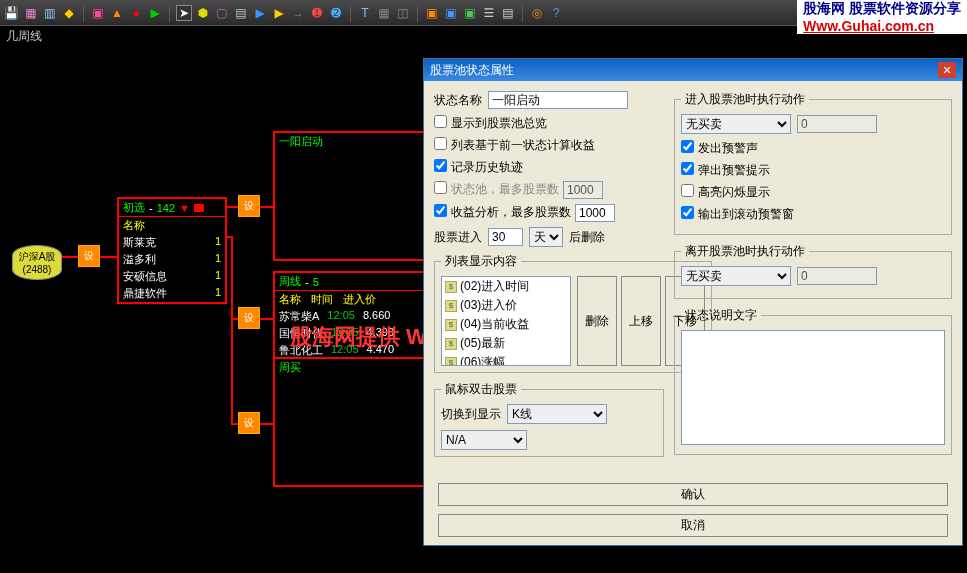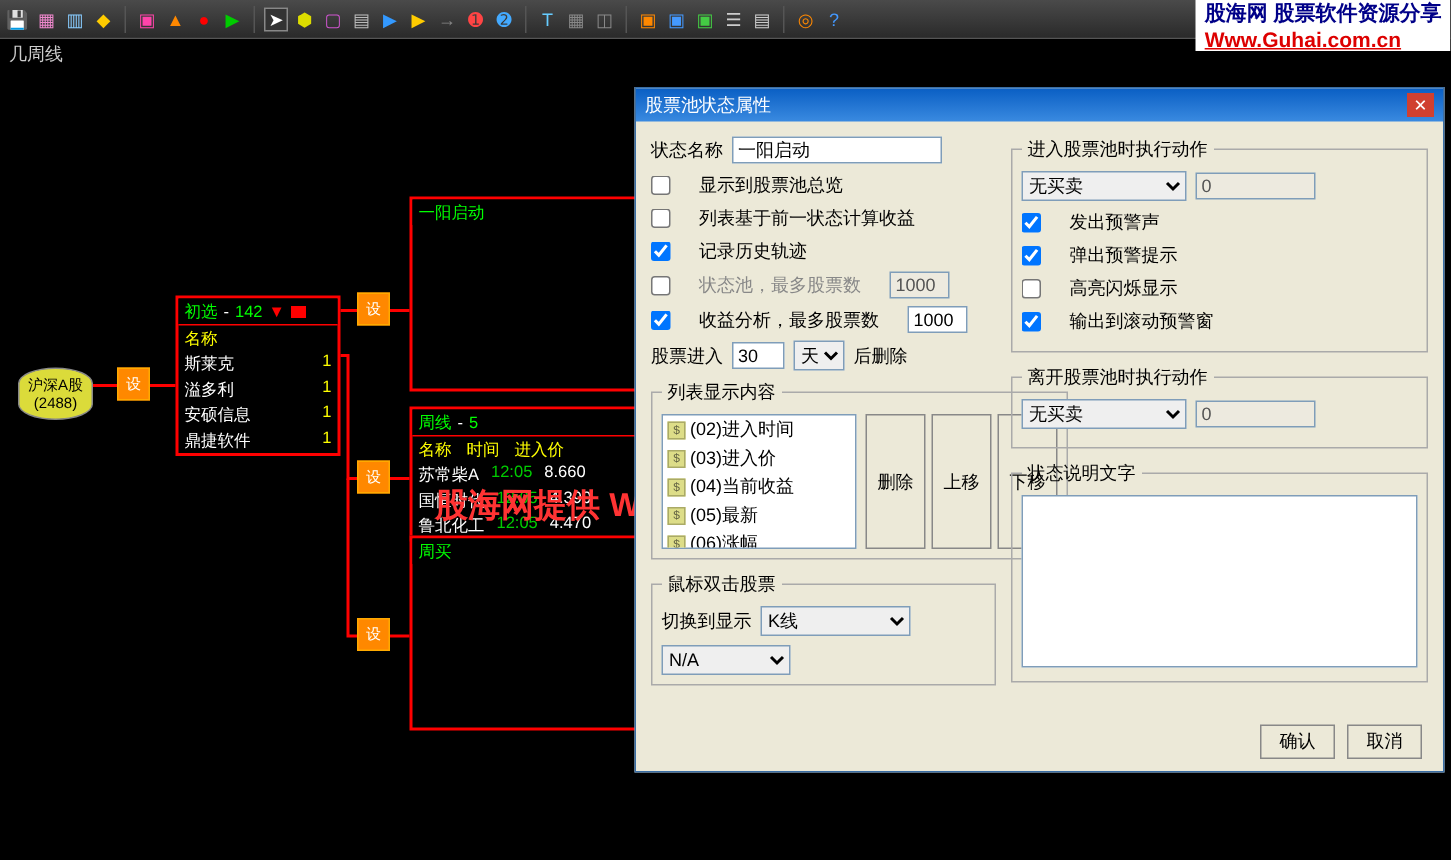--- a/index.html
+++ b/index.html
@@ -43,32 +43,32 @@
 .dialog { position: absolute; left: 423px; top: 58px; width: 540px; background: #ece9d8; border: 1px solid #3a6ea5; font-size: 12px; z-index: 10; }
 .dlg-title { background: linear-gradient(#0a5fc4, #3a8ae0); color: #fff; padding: 3px 6px; display: flex; justify-content: space-between; align-items: center; height: 22px; }
 .dlg-close { width: 18px; height: 16px; background: #d04030; color: #fff; display: flex; align-items: center; justify-content: center; cursor: pointer; font-size: 11px; }
 .dlg-body { padding: 10px; display: flex; gap: 10px; }
 .col-left { width: 230px; }
 .col-right { flex: 1; }
 .frow { display: flex; align-items: center; gap: 6px; margin-bottom: 6px; }
 .frow label { white-space: nowrap; }
 input[type=text] { border: 1px solid #7f9db9; padding: 1px 3px; height: 18px; font-size: 12px; }
 select { border: 1px solid #7f9db9; height: 20px; font-size: 12px; }
-.chk { display: flex; align-items: center; gap: 19px; margin-bottom: 5px; }
+.chk { display: flex; align-items: flex-start; gap: 4px; margin-bottom: 5px; }
 .chk input { margin: 0; }
 .chk .txt-dis { color: #888; }
 fieldset { border: 1px solid #aaa; padding: 6px; margin-bottom: 8px; }
 fieldset legend { padding: 0 4px; }
 .list { border: 1px solid #7f9db9; background: #fff; height: 90px; overflow: hidden; width: 130px; }
 .list-item { padding: 1px 3px; display: flex; align-items: center; gap: 3px; }
 .li-ic { width: 12px; height: 12px; background: #dd8; border: 1px solid #aa6; font-size: 8px; display: inline-flex; align-items: center; justify-content: center; color: #664; }
 .btn { background: #ece9d8; border: 1px solid #888; padding: 2px 10px; cursor: pointer; font-size: 12px; min-width: 50px; }
 .btn-sm { padding: 1px 6px; min-width: 40px; }
 .btns-v { display: flex; gap: 4px; }
-.dlg-ftr { display: flex; justify-content: flex-end; gap: 8px; padding: 8px 14px; }
+.dlg-ftr { display: flex; justify-content: flex-end; gap: 8px; padding: 8px 14px; flex-direction: column; }
 textarea { border: 1px solid #7f9db9; width: 100%; height: 115px; resize: none; }
 </style>
 </head>
 <body>
 
 <div class="toolbar">
   <span class="tb-icon">💾</span>
   <span class="tb-icon" style="color:#e8c">▦</span>
   <span class="tb-icon" style="color:#8cf">▥</span>
   <span class="tb-icon" style="color:#fc0">◆</span>

